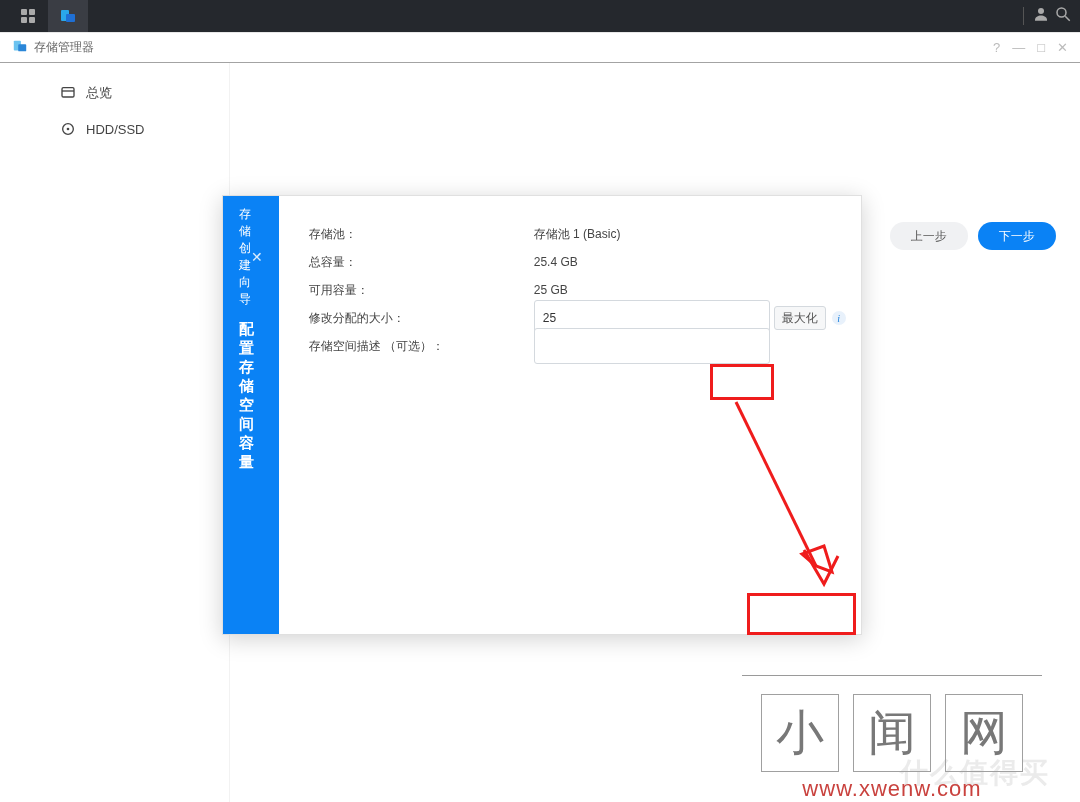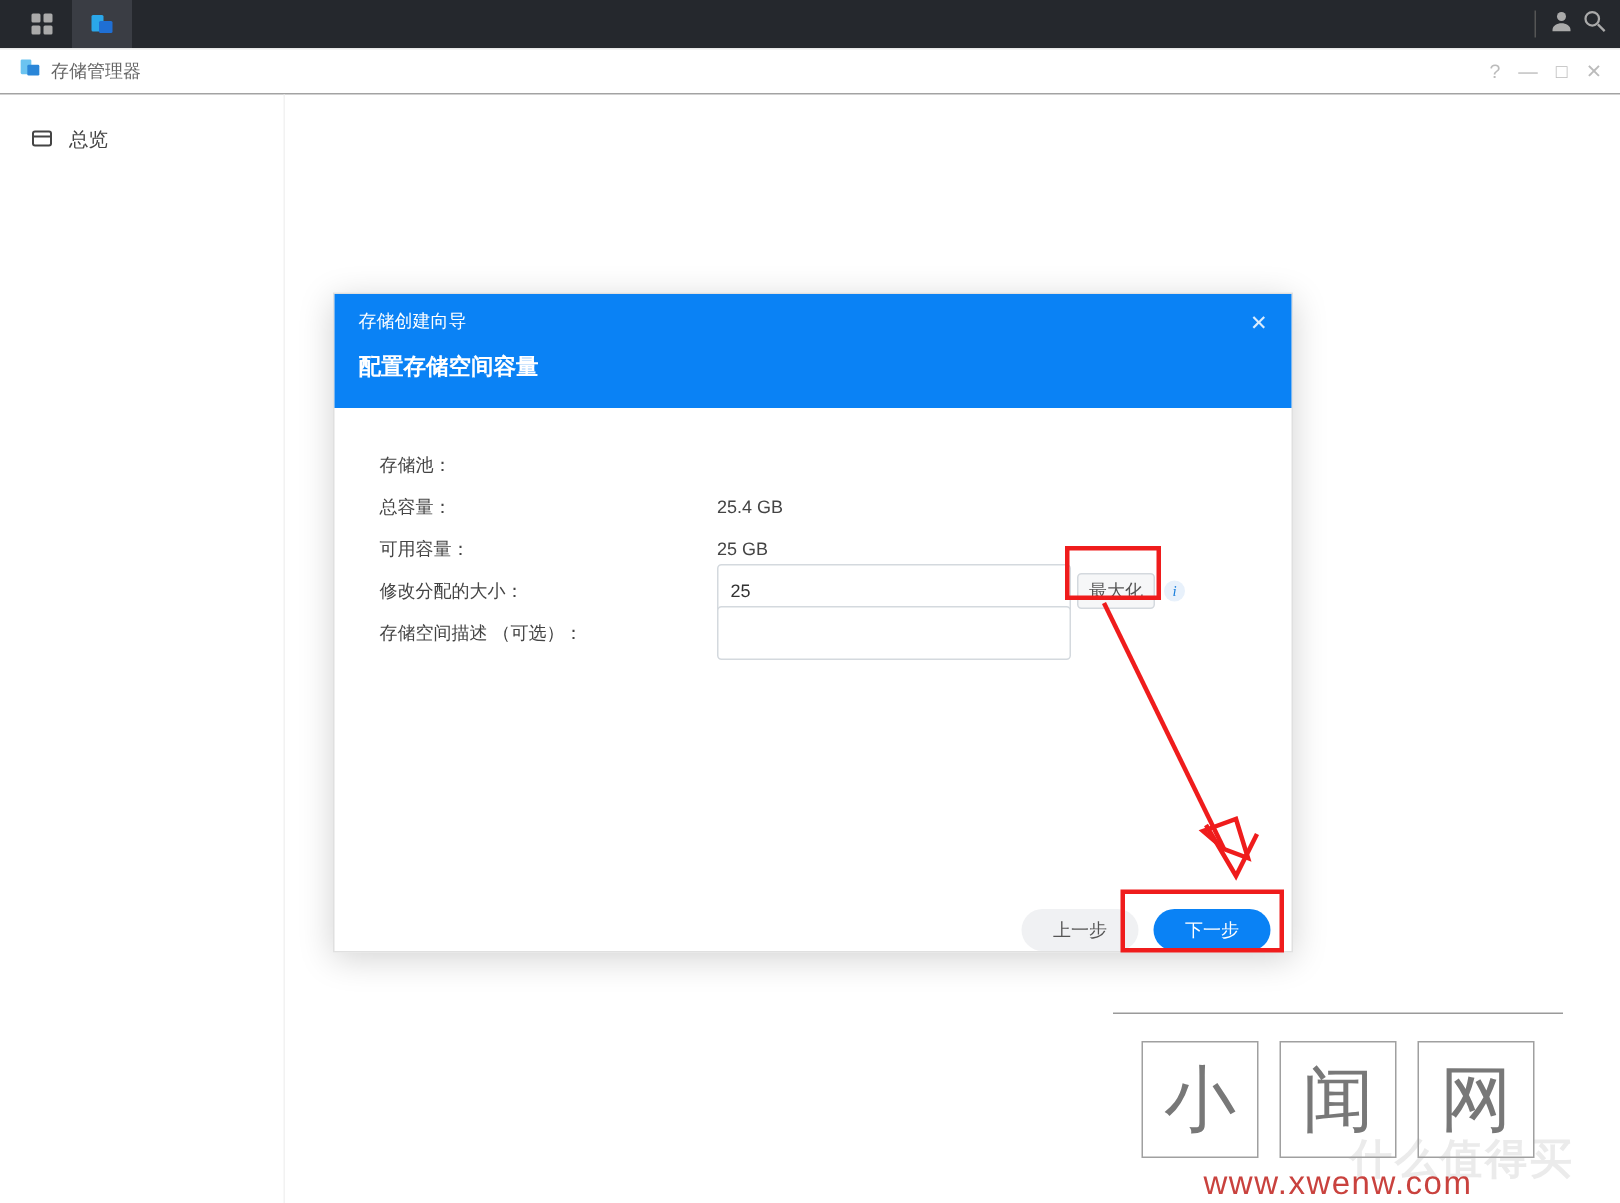--- a/index.html
+++ b/index.html
@@ -17,29 +17,29 @@
 .grid-icon-svg { fill: #999; }
 
 
 .app { position: absolute; top: 32px; left: 0; right: 0; bottom: 0; background: #fff; border-top: 1px solid #e8e8e8; }
 .app-header { height: 30px; display: flex; align-items: center; padding: 0 12px; border-bottom: 1px solid #a3a3a3; }
 .app-title { font-size: 12px; color: #666; margin-left: 6px; }
 .app-header .spacer { flex: 1; }
 .win-ctrl { display: flex; gap: 12px; align-items: center; color: #bbb; }
 .win-ctrl span { font-size: 13px; cursor: pointer; }
 
-.app-body { display: flex; height: calc(100% - 30px); }
+.app-body { display: flex; height: calc(100% - 30px); padding-left: 40px; }
 .sidebar { width: 190px; padding: 12px 10px; border-right: 1px solid #f2f2f2; }
 .sidebar-item { display: flex; align-items: center; height: 36px; padding: 0 10px; border-radius: 6px; color: #444; font-size: 13px; cursor: pointer; gap: 10px; }
 .sidebar-item.active { background: #eaf2fb; color: #2264c7; }
 .sidebar-item svg { width: 16px; height: 16px; fill: currentColor; }
 .content { flex: 1; position: relative; }
 
 
-.modal { position: absolute; left: 222px; top: 195px; width: 640px; height: 440px; background: #fff; border: 1px solid #e0e0e0; box-shadow: 0 4px 22px rgba(0,0,0,0.18); display: flex; flex-direction: column; }
+.modal { position: absolute; left: 222px; top: 195px; width: 640px; height: 440px; background: #fff; border: 1px solid #e0e0e0; box-shadow: 0 4px 22px rgba(0,0,0,0.18); display: flex; flex-direction: row; }
 .modal-top { background: #0a82f5; color: #fff; }
 .modal-title-row { display: flex; align-items: center; justify-content: space-between; padding: 10px 16px 6px; font-size: 12px; }
 .modal-subtitle { padding: 6px 16px 18px; font-size: 15px; font-weight: bold; }
 .modal-close { cursor: pointer; opacity: .85; font-size: 14px; }
 .modal-body { flex: 1; padding: 24px 30px; }
 .form-row { display: flex; align-items: center; height: 28px; margin-bottom: 0; font-size: 12px; color: #444; }
 .form-row .label { width: 225px; }
 .form-row .value { flex: 1; }
 .form-row input[type=text] { width: 236px; height: 36px; border: 1px solid #d4d9de; border-radius: 3px; padding: 0 8px; font-size: 12px; color: #333; }
 .max-btn { height: 24px; width: 52px; margin-left: 4px; border: 1px solid #d4d9de; background: #f6f7f8; border-radius: 3px; font-size: 12px; color: #555; cursor: pointer; }
@@ -120,36 +120,44 @@
   </div>
   <div class="app-body">
     <div class="sidebar">
       <div class="sidebar-item">
         <svg viewBox="0 0 24 24">
             <rect x="3" y="4" width="18" height="14" rx="2" fill="none" stroke="currentColor" stroke-width="2"></rect>
             <line x1="3" y1="9" x2="21" y2="9" stroke="currentColor" stroke-width="2"></line>
           </svg>
         <span>总览</span>
       </div>
+      <div class="sidebar-item">
+        <svg viewBox="0 0 24 24">
+            <circle cx="12" cy="12" r="8" fill="none" stroke="currentColor" stroke-width="2"></circle>
+            <circle cx="12" cy="12" r="2"></circle>
+          </svg>
+        <span>HDD/SSD</span>
+      </div>
     </div>
     <div class="content"></div>
   </div>
 </div>
 
 <div class="modal">
   <div class="modal-top">
     <div class="modal-title-row">
       <span>存储创建向导</span>
       <span class="modal-close">✕</span>
     </div>
     <div class="modal-subtitle">配置存储空间容量</div>
   </div>
   <div class="modal-body">
     <div class="form-row">
       <div class="label">存储池：</div>
+      <div class="value">存储池 1 (Basic)</div>
     </div>
     <div class="form-row">
       <div class="label">总容量：</div>
       <div class="value">25.4 GB</div>
     </div>
     <div class="form-row">
       <div class="label">可用容量：</div>
       <div class="value">25 GB</div>
     </div>
     <div class="form-row">

